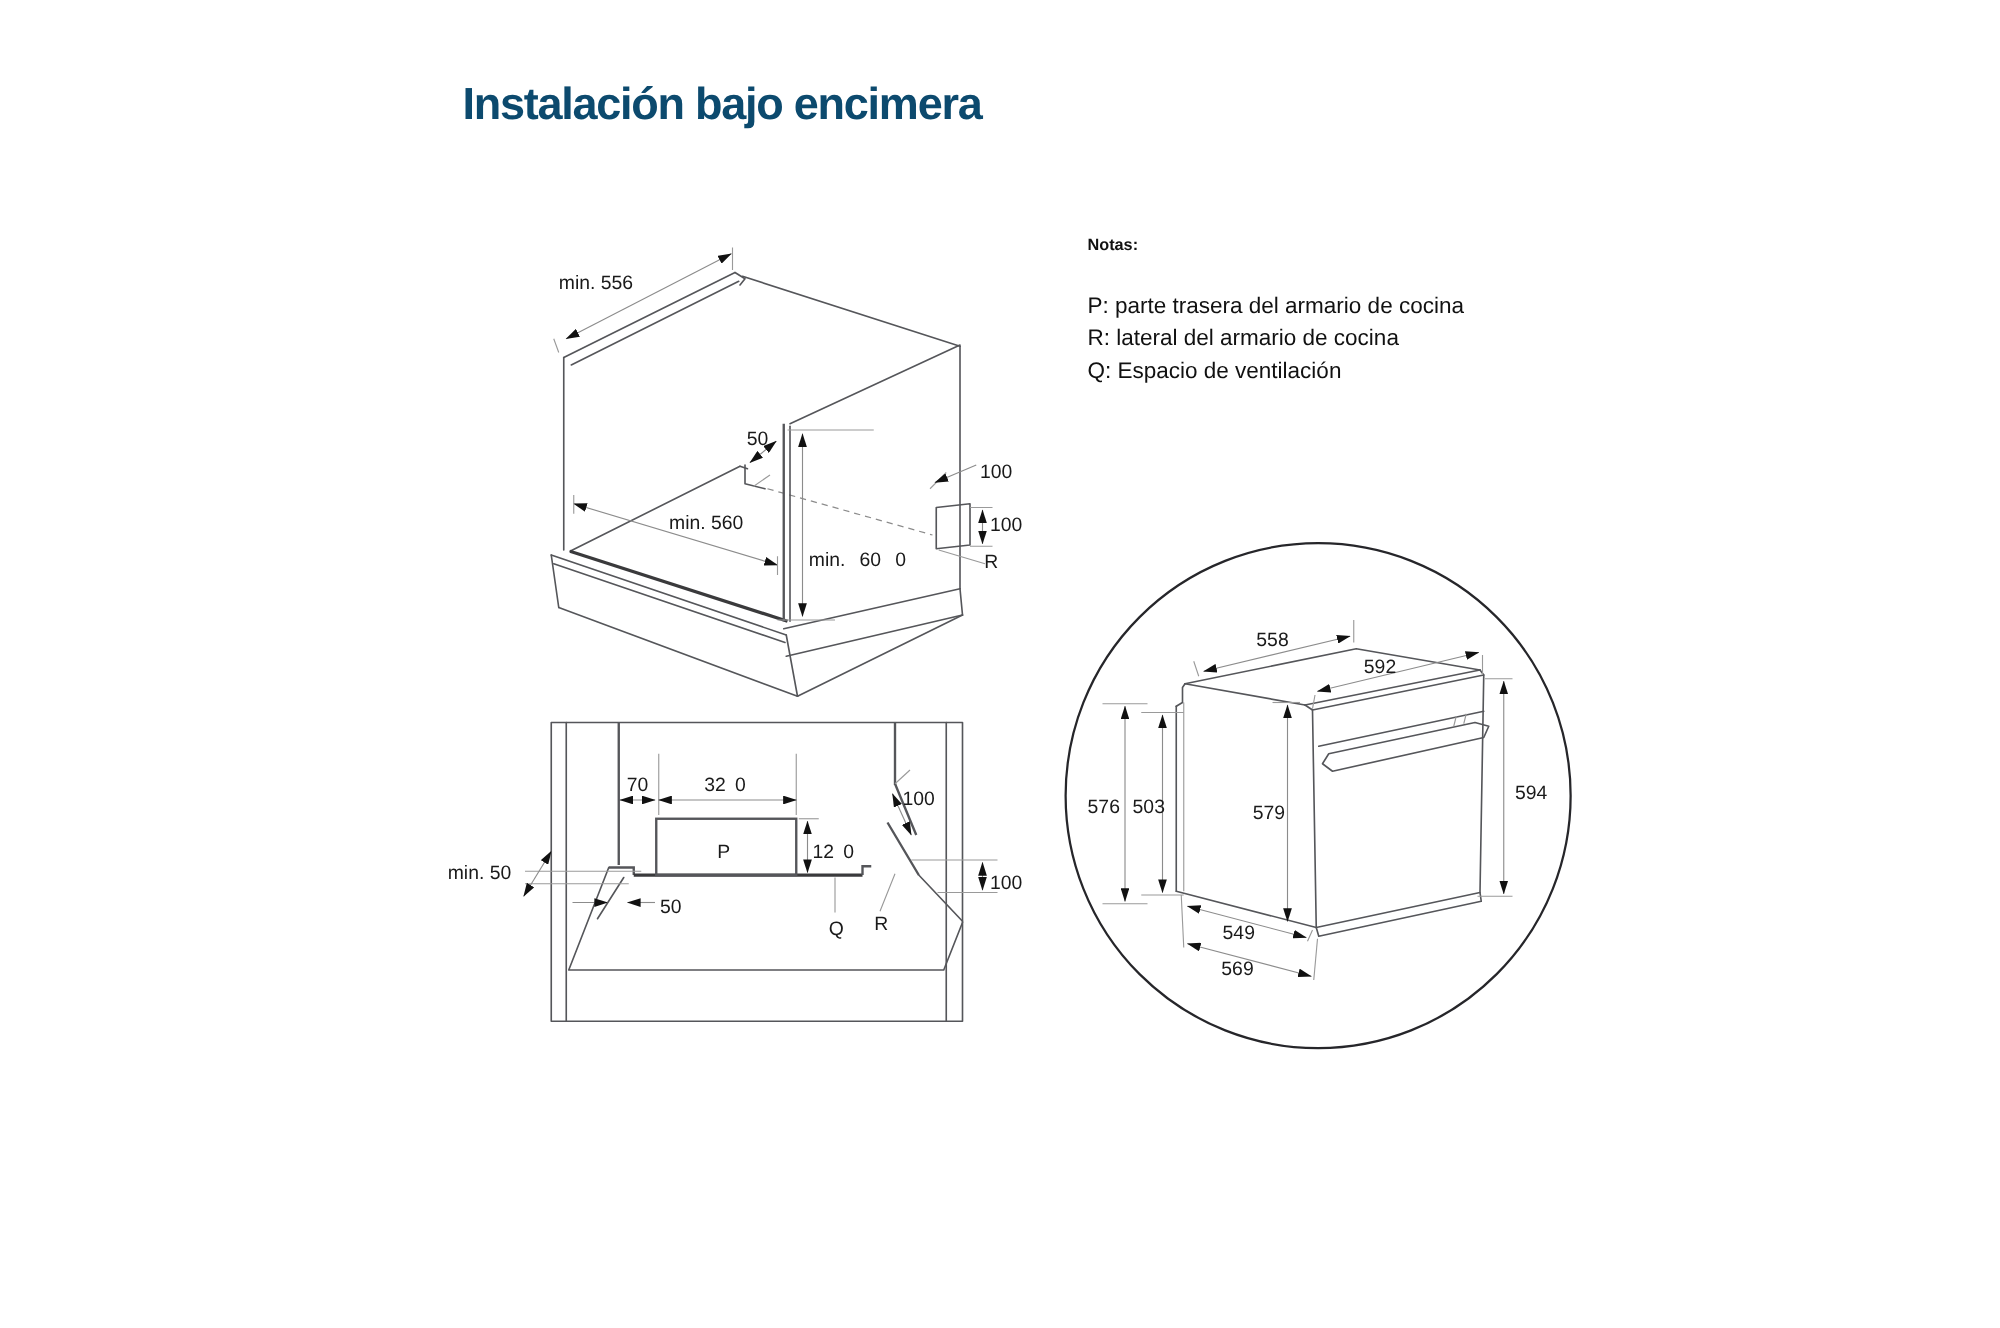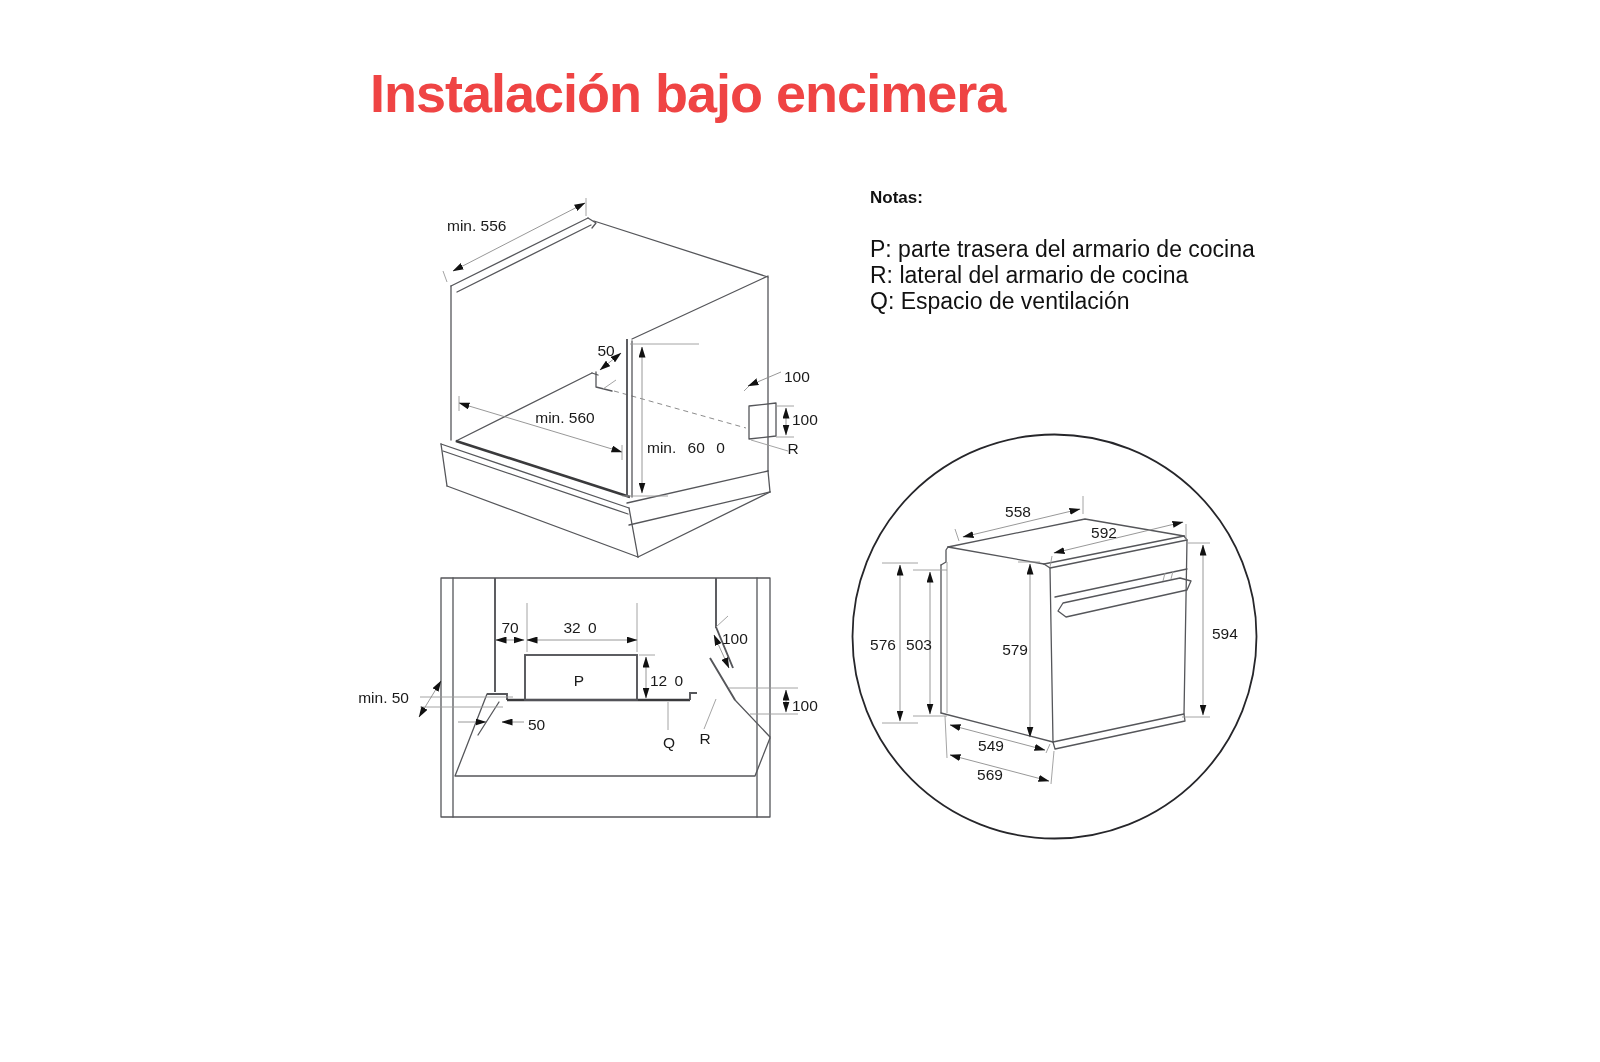--- a/index.html
+++ b/index.html
@@ -1,22 +1,22 @@
 <!DOCTYPE html>
 <html><head>
 <meta charset="utf-8">
 <style>
   html,body{margin:0;padding:0;background:#ffffff;}
   #canvas{position:relative;width:1600px;height:1062px;background:#fff;overflow:hidden;
           font-family:"Liberation Sans",sans-serif;color:#111;}
-  .page-title{position:absolute;left:370px;top:62px;font-size:54px;font-weight:700;
-              letter-spacing:-1px;color:#ef4444;white-space:nowrap;}
+  .page-title{position:absolute;left:370px;top:62px;font-size:36px;font-weight:700;
+              letter-spacing:-1px;color:#0c4a6e;white-space:nowrap;}
   .notes{position:absolute;left:870px;top:188px;width:420px;}
-  .notes-heading{font-size:17px;font-weight:700;margin:0 0 28px 0;}
-  .notes-item{font-size:23px;line-height:26px;margin:0;}
+  .notes-heading{font-size:13px;font-weight:700;margin:0 0 28px 0;}
+  .notes-item{font-size:18px;line-height:26px;margin:0;}
   svg{position:absolute;left:0;top:0;}
   .sline{stroke:#55565a;stroke-width:1.3;fill:none;stroke-linejoin:round;stroke-linecap:round;}
   .sline2{stroke:#55565a;stroke-width:1.9;fill:none;}
   .thick{stroke:#3a3a3c;stroke-width:2.6;fill:none;}
   .thin{stroke:#9a9a9a;stroke-width:0.9;fill:none;}
   .dim{stroke:#8c8c8c;stroke-width:0.9;fill:none;}
   .dash{stroke:#8c8c8c;stroke-width:1;fill:none;stroke-dasharray:5 4;}
   .lbl{font-family:"Liberation Sans",sans-serif;font-size:15.5px;fill:#1a1a1a;}
   .lblgap{word-spacing:7px;}
   .lblgap2{word-spacing:3px;}

